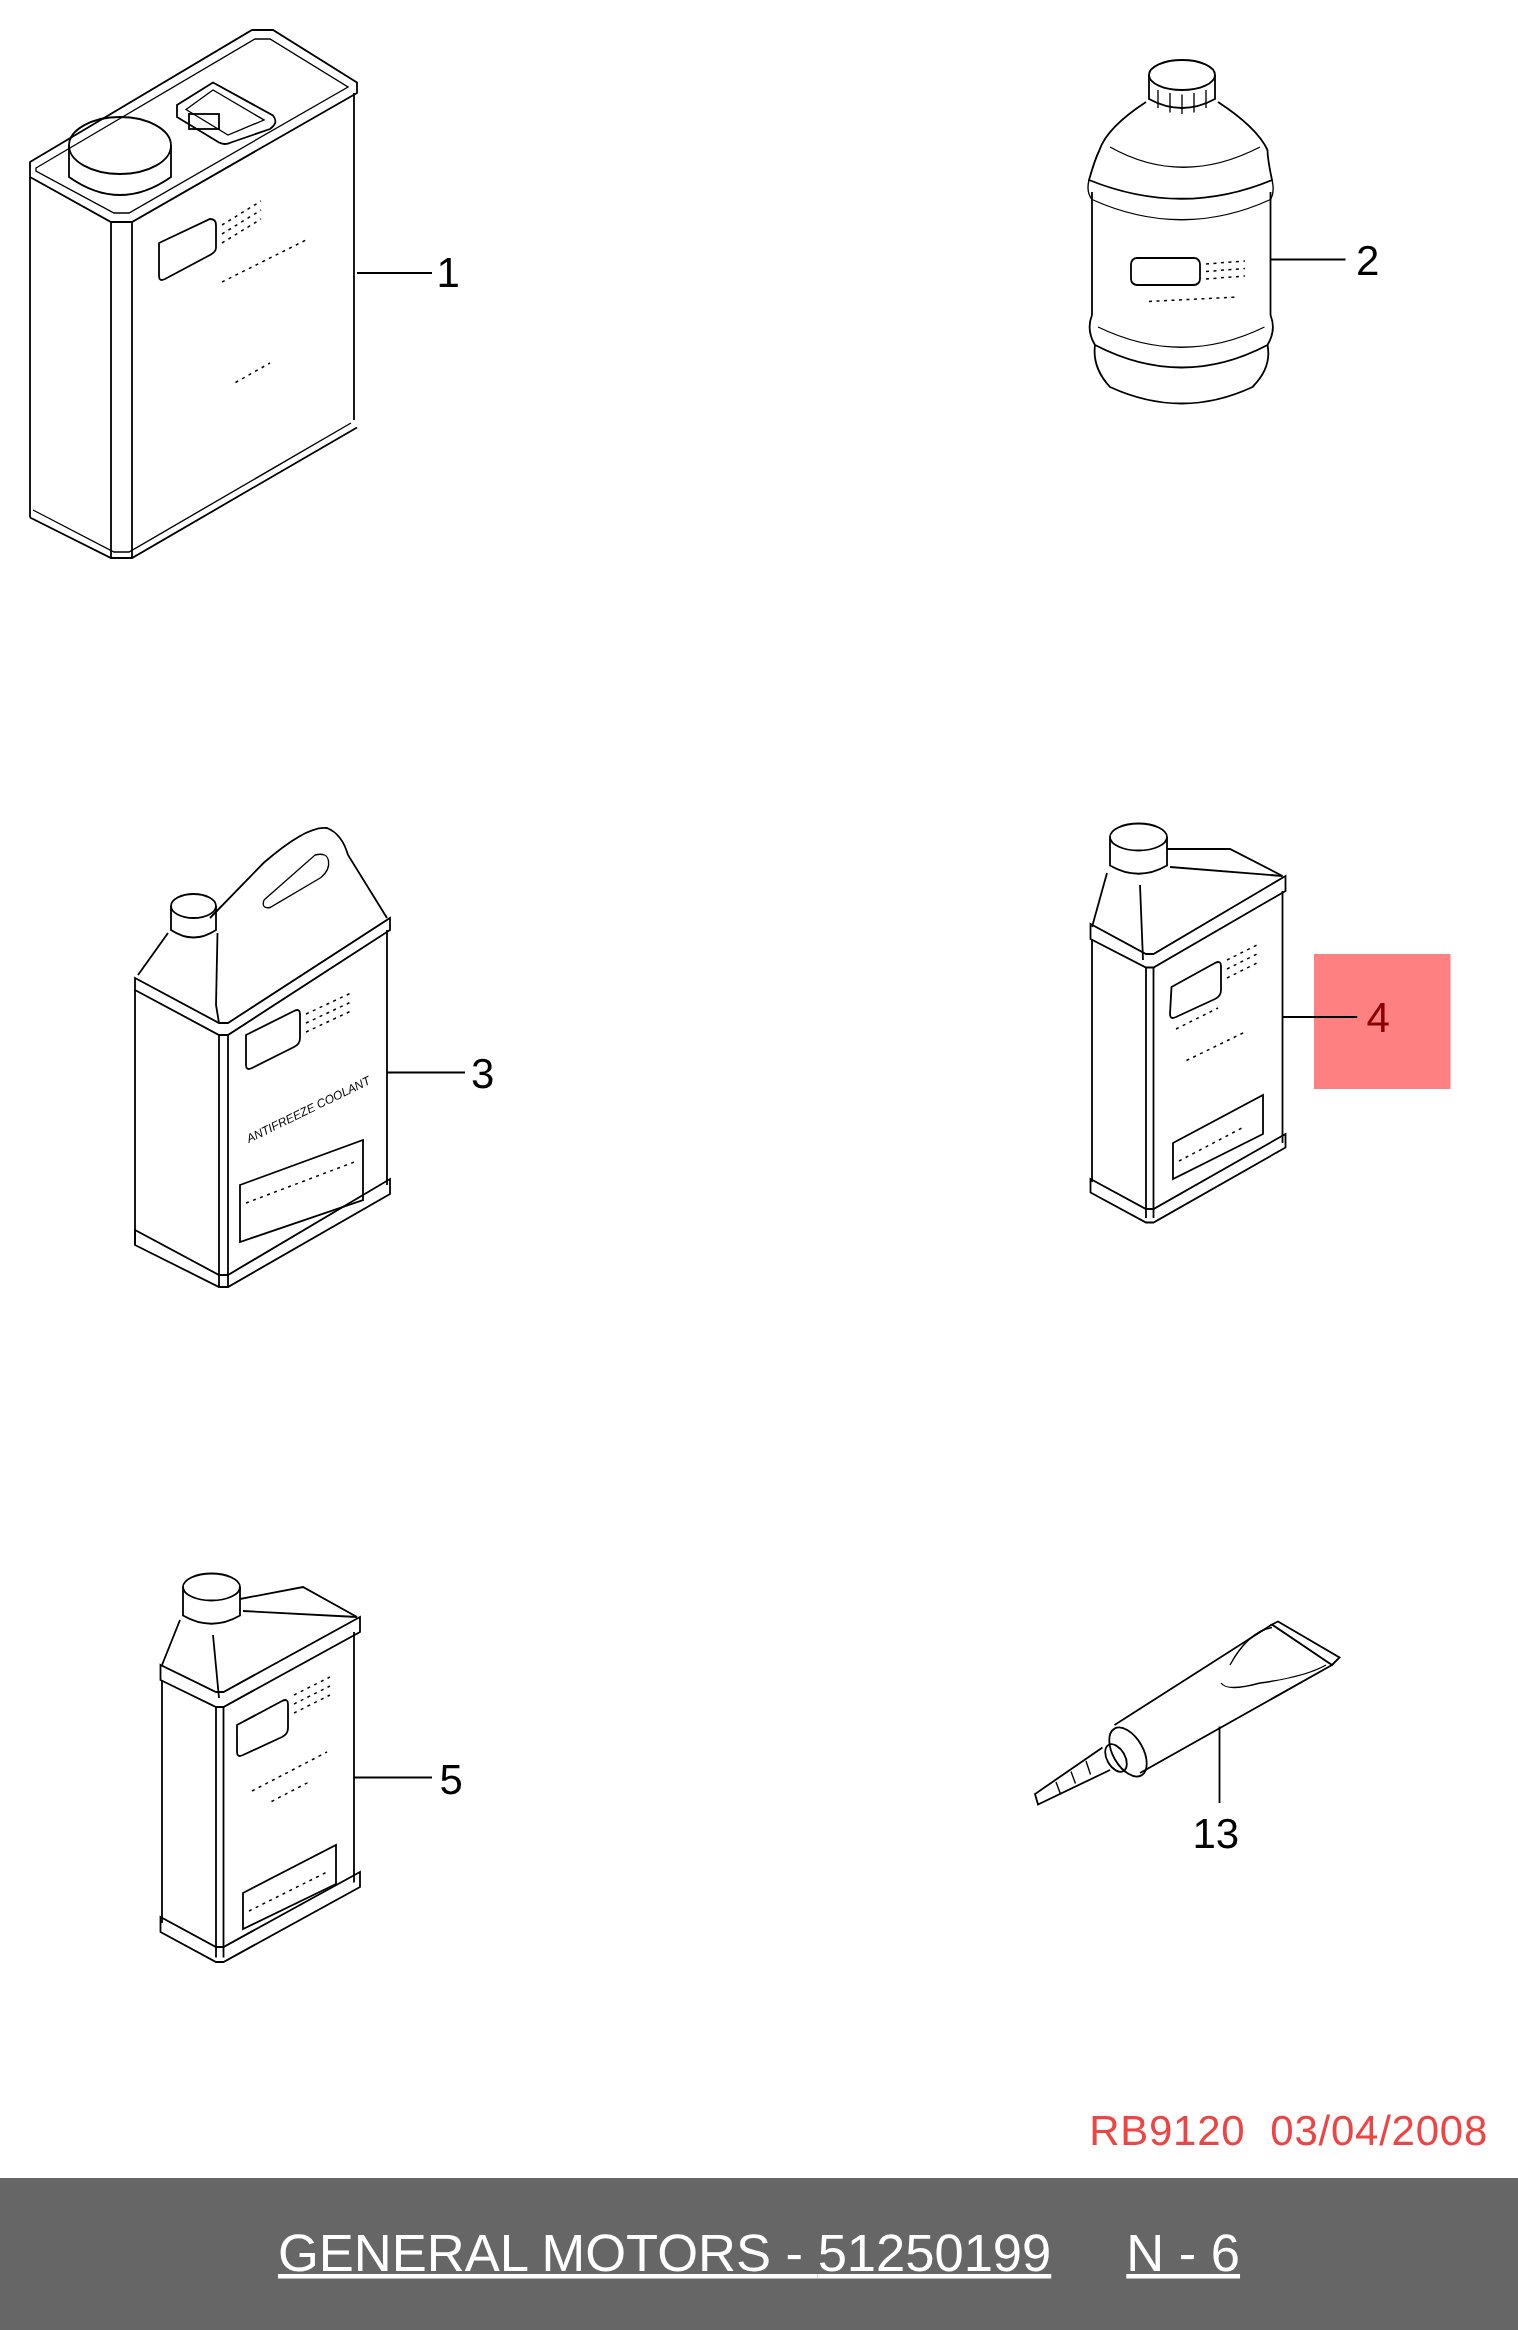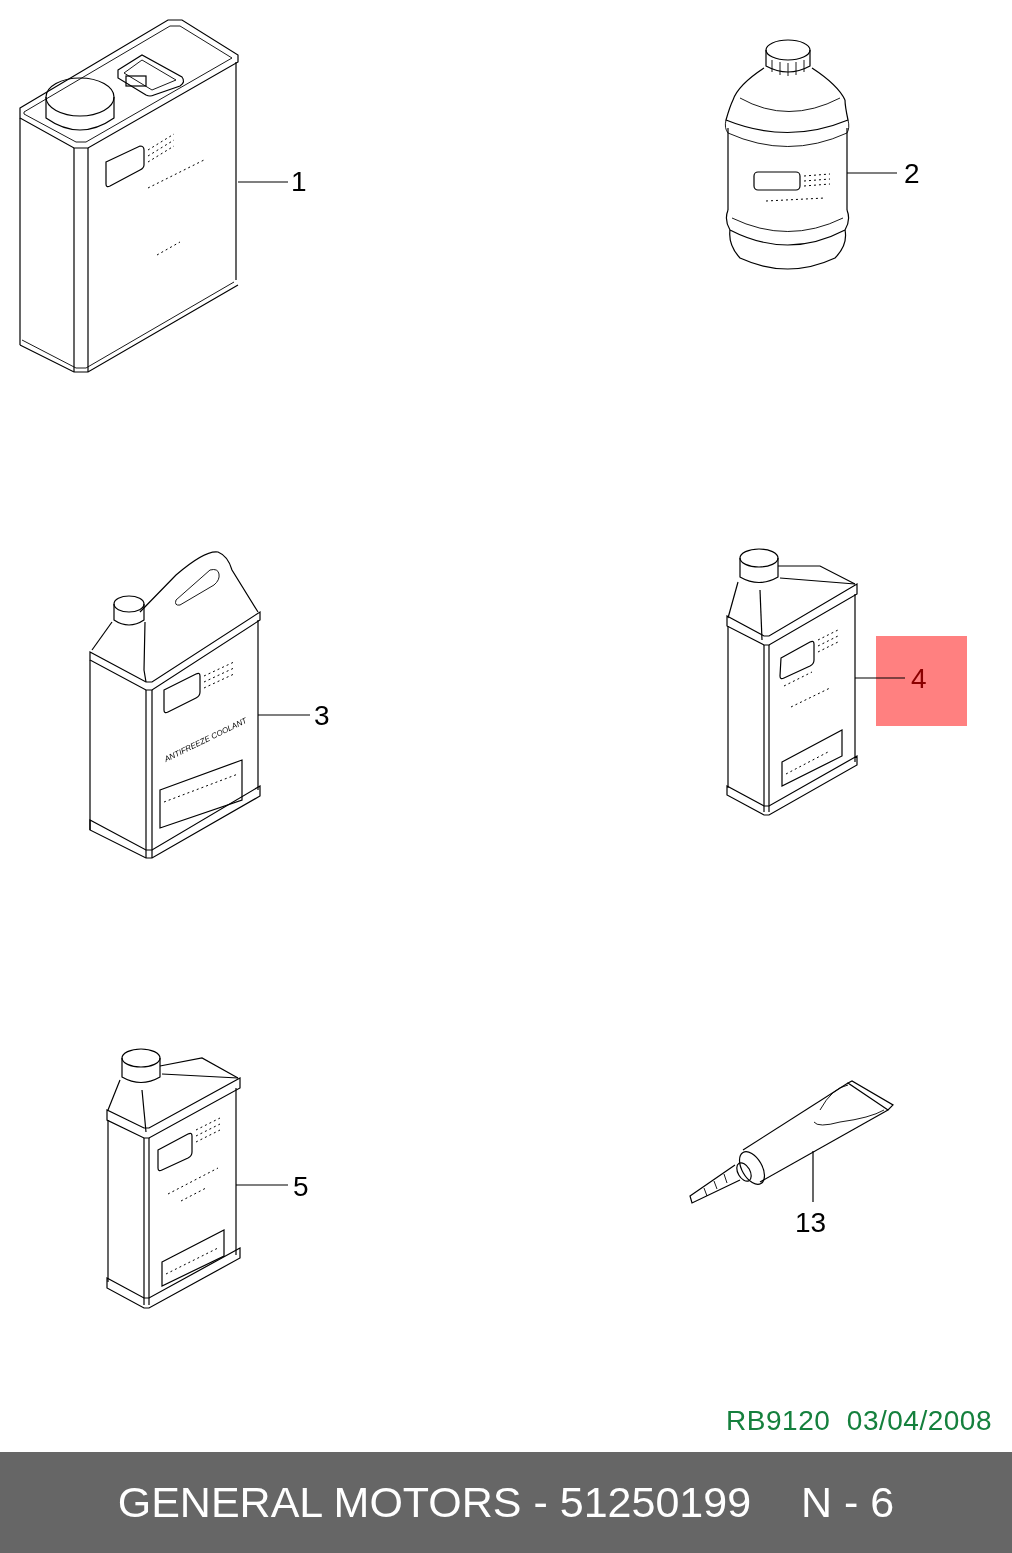--- a/index.html
+++ b/index.html
@@ -1,23 +1,23 @@
 <!DOCTYPE html>
 <html><head>
 <meta charset="utf-8">
 <style>
   html, body { margin:0; padding:0; background:#ffffff; }
   body { width:1012px; height:1553px; position:relative; overflow:hidden; font-family:"Liberation Sans", sans-serif; }
   #canvas { position:absolute; left:0; top:0; width:1012px; height:1450px; }
   .callout { position:absolute; font-family:"Liberation Sans", sans-serif; font-size:28px; color:#000; line-height:1; }
   .highlight { position:absolute; left:876px; top:636px; width:91px; height:90px; background:#ff8080; }
   .callout.hl { color:#8b0000; }
-  .ref { position:absolute; right:20px; top:1405px; font-size:28px; color:#15803d; letter-spacing:0.5px; }
+  .ref { position:absolute; right:20px; top:1405px; font-size:28px; color:#ef4444; letter-spacing:0.5px; }
   .footer { position:absolute; left:0; top:1452px; width:1012px; height:101px; background:#666666; display:flex; align-items:center; justify-content:center; }
-  .footer span { color:#fff; font-size:43px; font-family:"Liberation Sans", sans-serif; }
+  .footer span { color:#fff; font-size:35px; font-family:"Liberation Sans", sans-serif;text-decoration:underline; }
   .footer .gap { display:inline-block; width:50px; }
   svg line, svg path, svg rect, svg ellipse, svg polyline, svg polygon { fill:none; stroke:#000; stroke-width:1.2; }
   svg .dot { stroke-dasharray:2 3; stroke-width:1; }
   svg .thin { stroke-width:0.9; }
 </style>
 </head>
 <body>
 
 <svg id="canvas" viewBox="0 0 1012 1450" xmlns="http://www.w3.org/2000/svg">
 

